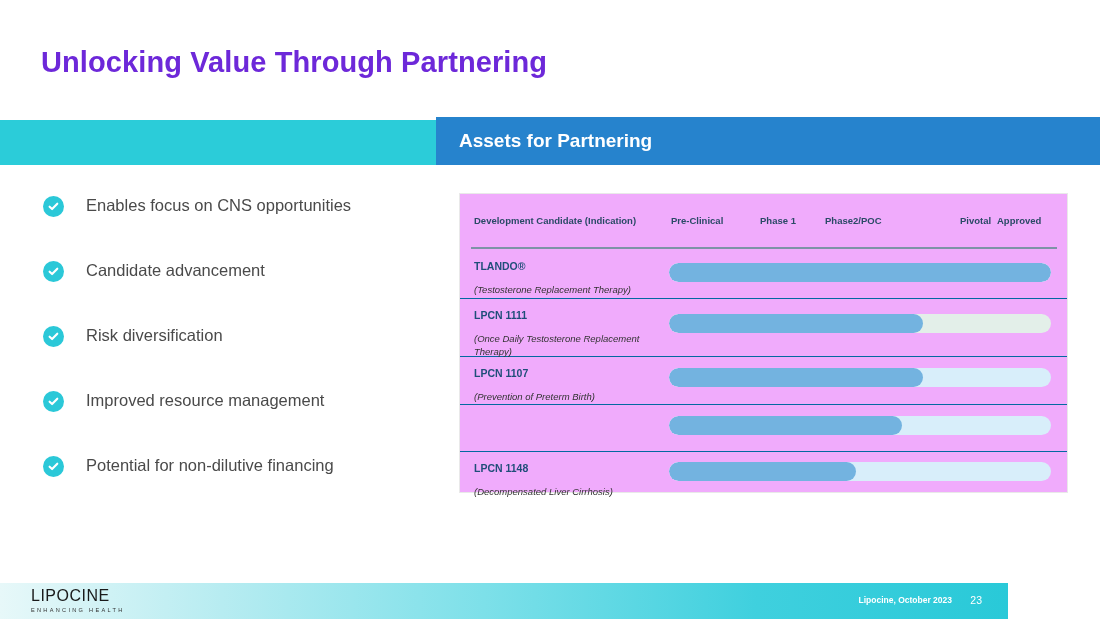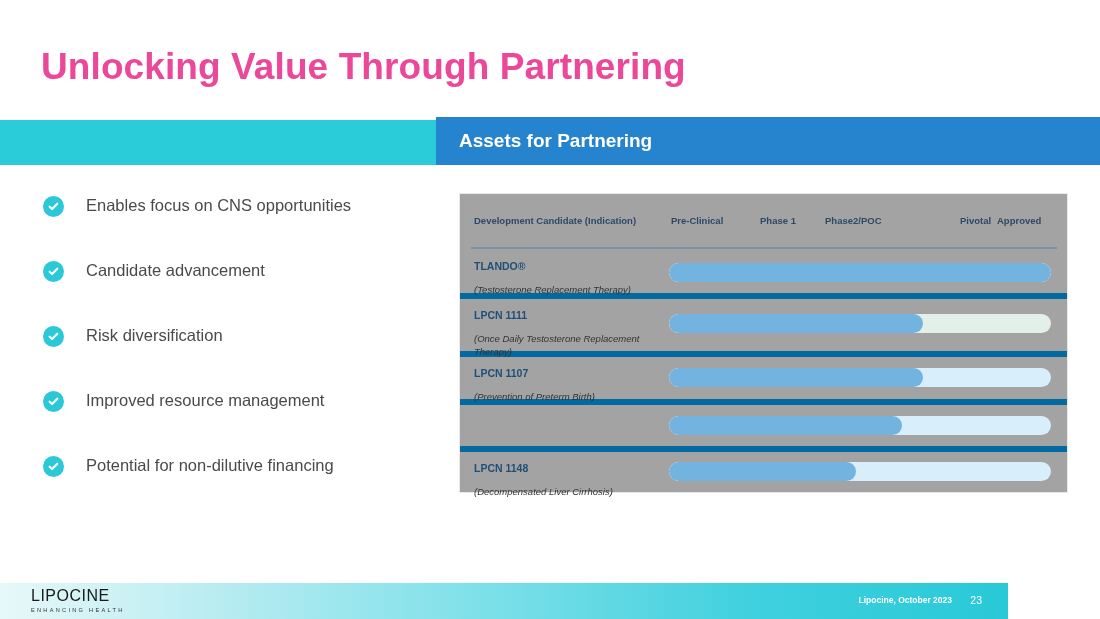--- a/index.html
+++ b/index.html
@@ -14,23 +14,23 @@
     overflow: hidden;
     font-family: "Liberation Sans", sans-serif;
     -webkit-font-smoothing: antialiased;
   }
 
   
   .slide-title {
     position: absolute;
     left: 41px;
     top: 46px;
-    font-size: 37px;
-    font-weight: bold;
-    color: #ec4899;
+    font-size: 29px;
+    font-weight: bold;
+    color: #6d28d9;
     letter-spacing: 0.1px;
     white-space: nowrap;
   }
 
   
   .band-left {
     position: absolute;
     left: 0;
     top: 120px;
     width: 436px;
@@ -94,21 +94,21 @@
     white-space: nowrap;
   }
 
   
   .pipeline-card {
     position: absolute;
     left: 459px;
     top: 193px;
     width: 609px;
     height: 300px;
-    background: #a3a3a3;
+    background: #f0abfc;
     border: 1px solid #e9e9e9;
     box-sizing: border-box;
   }
 
   .pipeline-head {
     position: relative;
     height: 48px;
   }
   .head-cell {
     position: absolute;
@@ -135,21 +135,21 @@
   }
 
   .rows {
     position: absolute;
     left: 0;
     top: 56px;
     width: 100%;
   }
   .prow {
     position: relative;
-    border-bottom: 6px solid #0369a1;
+    border-bottom: 1px solid #0369a1;
     box-sizing: border-box;
   }
   .prow:last-child { border-bottom: none; }
 
   .prow-name {
     position: absolute;
     left: 14px;
     top: 10px;
     width: 180px;
   }

